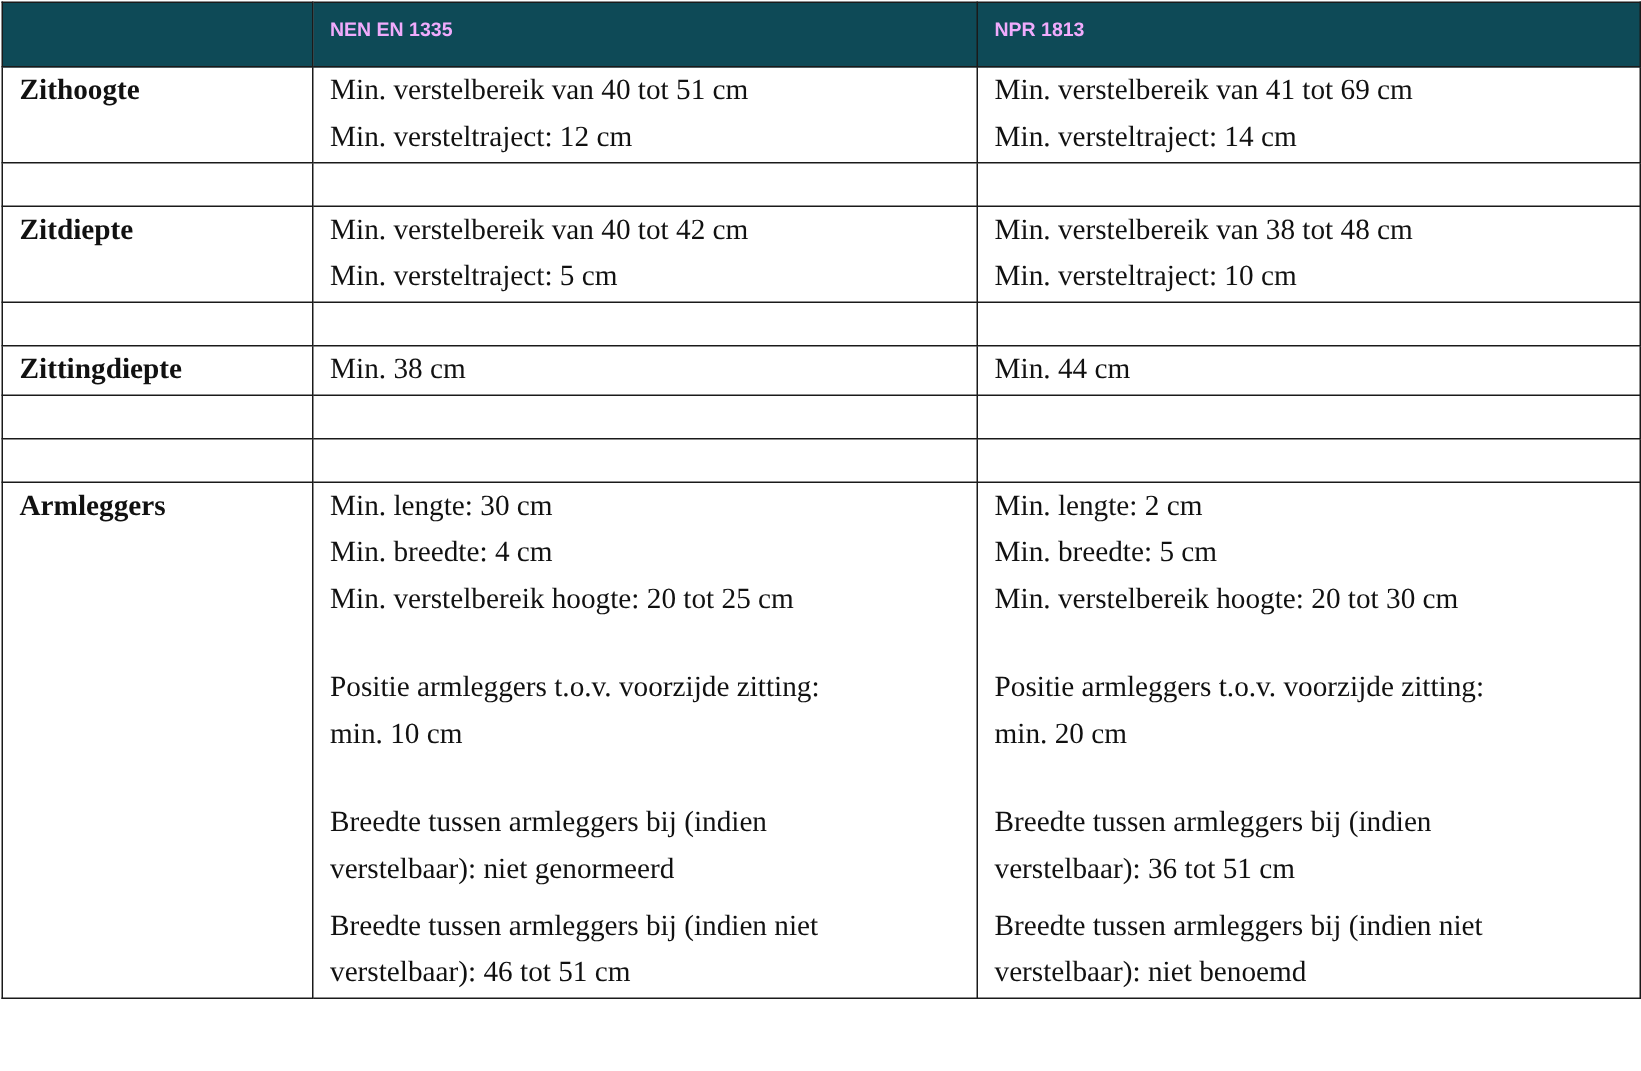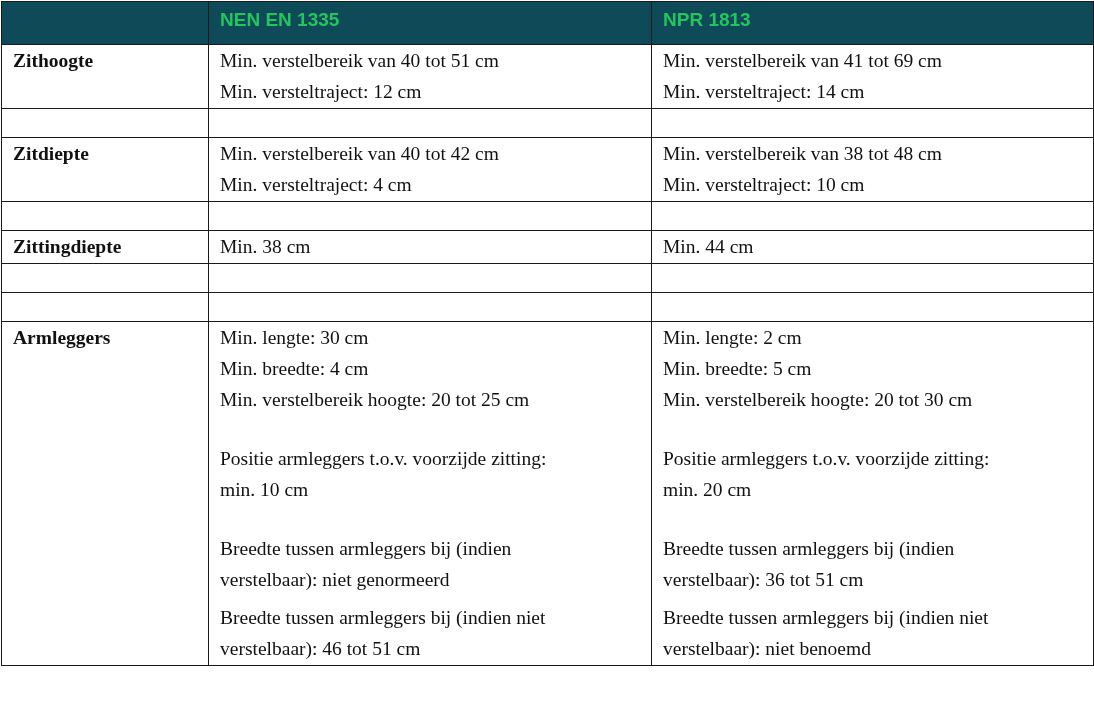--- a/index.html
+++ b/index.html
@@ -17,27 +17,27 @@
   table.spec col.c3 { width: 442px; }
   table.spec td, table.spec th {
     border: 1px solid #1a1a1a;
     padding: 0 10px 0 11px;
     vertical-align: top;
     text-align: left;
     line-height: 31px;
   }
   table.spec thead th {
     background: #0e4a57;
-    color: #22c55e;
+    color: #f0abfc;
     font-weight: bold;
     height: 43px;
     padding-top: 2px;
     box-sizing: border-box;
     vertical-align: top;
-    font-size: 19px;
+    font-size: 13px;
   }
   td.label { font-weight: bold; padding-left: 12px; }
   tr.data td { padding-top: 0px; padding-bottom: 1px; font-family: Liberation Serif, serif; }
   tr.spacer td { height: 28px; padding: 0; }
   .line { display: block; }
   .gap { display: block; height: 28px; }
 </style>
 </head>
 <body>
 
@@ -70,21 +70,21 @@
     <tr class="spacer">
         <td></td>
         <td></td>
         <td></td>
       </tr>
 
     <tr class="data">
       <td class="label">Zitdiepte</td>
       <td>
         <span class="line">Min. verstelbereik van 40 tot 42 cm</span>
-        <span class="line">Min. versteltraject: 4 cm</span>
+        <span class="line">Min. versteltraject: 5 cm</span>
       </td>
       <td>
         <span class="line">Min. verstelbereik van 38 tot 48 cm</span>
         <span class="line">Min. versteltraject: 10 cm</span>
       </td>
     </tr>
     <tr class="spacer">
         <td></td>
         <td></td>
         <td></td>

